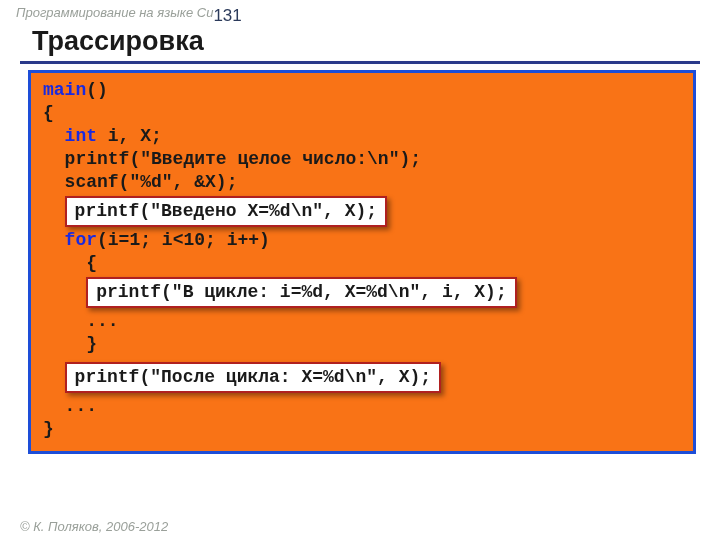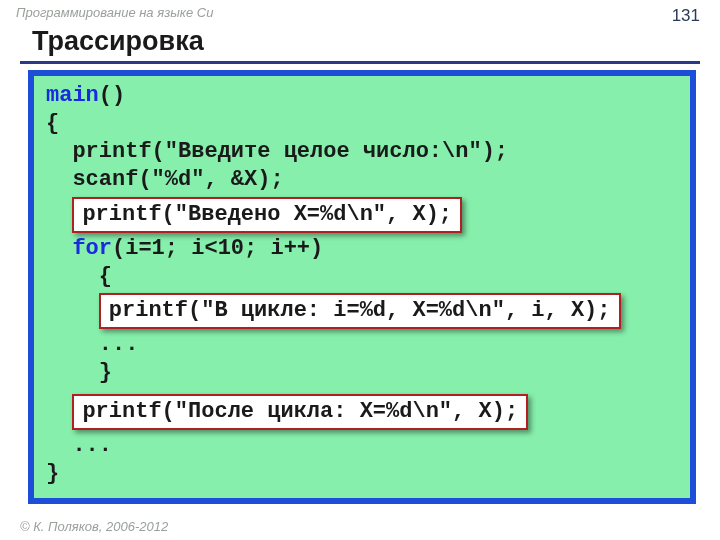--- a/index.html
+++ b/index.html
@@ -11,21 +11,20 @@
   .slide {
     width: 720px;
     height: 540px;
     background: #ffffff;
     position: relative;
   }
   .header {
     height: 24px;
     display: flex;
     align-items: center;
-    justify-content: space-between;
     padding: 0 20px 0 16px;
   }
   .header-left {
     font-size: 13px;
     font-style: italic;
     color: #9aa09a;
   }
   .header-right {
     font-size: 17px;
     color: #2b3a5a;
@@ -37,25 +36,25 @@
     color: #1a1a1a;
     padding: 2px 0 2px 32px;
   }
   .rule {
     height: 3px;
     background: #2a3a8a;
     margin: 2px 20px 0 20px;
   }
   .codebox {
     margin: 6px 24px 0 28px;
-    background: #86efac;
-    border: 6px solid #1d4ed8;
+    background: #f97316;
+    border: 3px solid #1d4ed8;
     padding: 6px 12px 10px 12px;
     font-family: "Courier New", monospace;
-    font-size: 22px;
+    font-size: 18px;
     font-weight: bold;
     color: #1a1a1a;
     line-height: 1.28;
   }
   .codebox .line { white-space: pre; }
   .codebox .blue { color: #1a2adf; }
   .hl {
     display: inline-block;
     background: #ffffff;
     border: 2px solid #b02020;
@@ -85,20 +84,21 @@
     <div class="header-left">Программирование на языке Си</div>
     <div class="header-right">131</div>
   </div>
 
   <div class="title">Трассировка</div>
   <div class="rule"></div>
 
   <div class="codebox">
     <div class="line"><span class="blue">main</span><span>()</span></div>
     <div class="line">{</div>
+    <div class="line"><span>  </span><span class="blue">int</span><span> i, X;</span></div>
     <div class="line">  printf("Введите целое число:\n");</div>
     <div class="line">  scanf("%d", &amp;X);</div>
     <div class="line">  <span class="hl">printf("Введено X=%d\n", X);</span></div>
     <div class="line"><span>  </span><span class="blue">for</span><span>(i=1; i&lt;10; i++)</span></div>
     <div class="line">    {</div>
     <div class="line">    <span class="hl">printf("В цикле: i=%d, X=%d\n", i, X);</span></div>
     <div class="line">    ...</div>
     <div class="line">    }</div>
     <div class="line" style="height:4px"></div>
     <div class="line">  <span class="hl">printf("После цикла: X=%d\n", X);</span></div>

